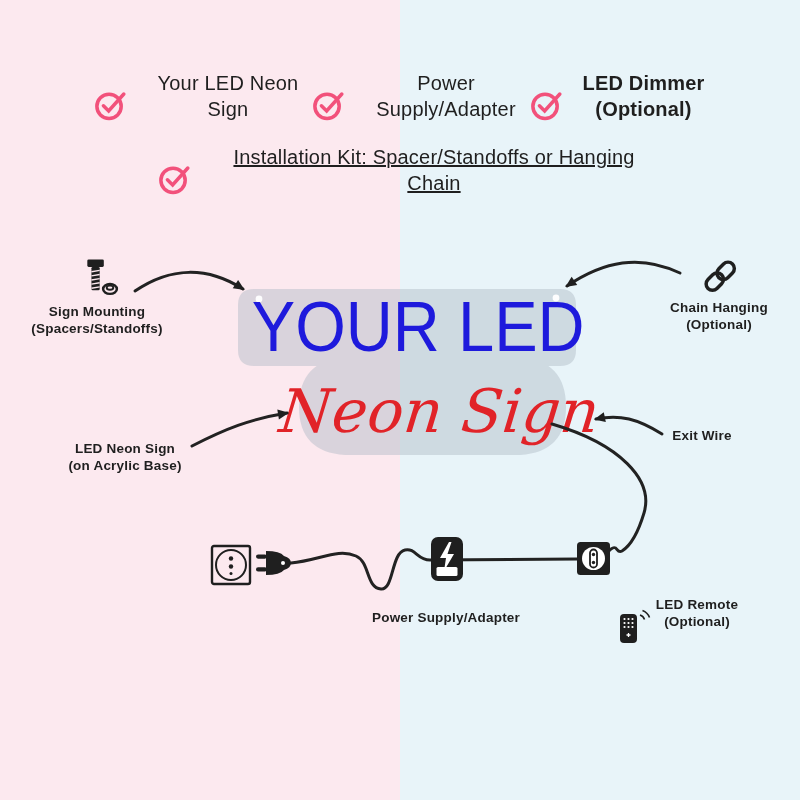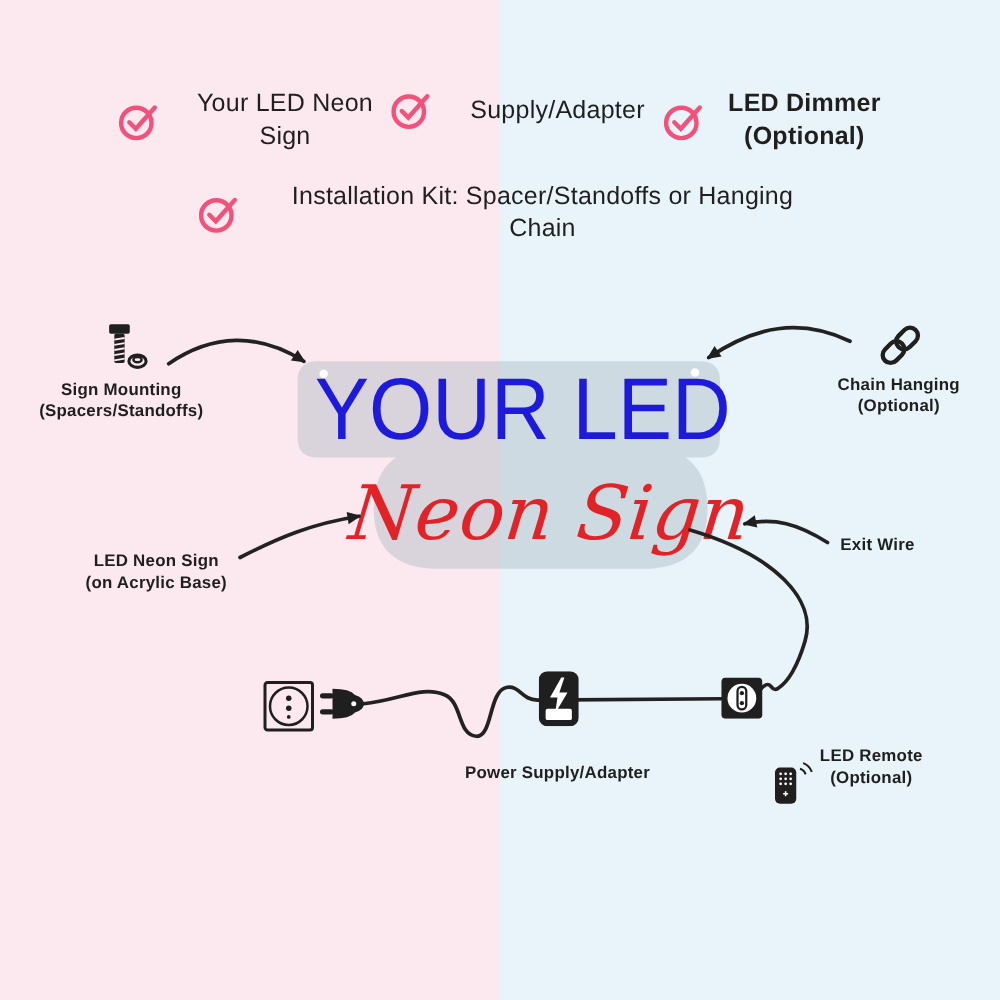--- a/index.html
+++ b/index.html
@@ -8,21 +8,21 @@
     font-family:"Liberation Sans",sans-serif;
     -webkit-font-smoothing:antialiased;
   }
   .half{position:absolute;top:0;height:800px;width:400px;}
   .half.left{left:0;background:var(--c-bg-left);}
   .half.right{left:400px;background:var(--c-bg-right);}
 
   .abs{position:absolute;}
 
   
-  .check-item{position:absolute;display:flex;align-items:center;gap:18px;}
+  .check-item{position:absolute;display:flex;align-items:flex-end;gap:18px;}
   .check-icon{flex:0 0 auto;width:34px;height:34px;margin-top:1px;}
   .check-icon .ring{stroke:var(--c-accent);fill:none;stroke-width:2.7;stroke-linecap:round;}
   .check-text{
     font-size:20px;font-weight:500;color:var(--c-ink);
     line-height:26px;letter-spacing:.2px;text-align:center;
   }
 
   
   .callout{
     position:absolute;text-align:center;font-size:13.5px;font-weight:600;
@@ -66,41 +66,42 @@
     <div>Sign</div>
   </div>
 </div>
 
 <div class="check-item" style="left:312px;top:70px;width:216px;">
   <svg class="check-icon" viewBox="0 0 26 26">
     <circle class="ring" cx="11.5" cy="14" r="9.3"></circle>
     <path class="ring" d="M7.2 13.6 L11.2 17.6 L22.8 4.6"></path>
   </svg>
   <div class="check-text" style="width:172px;">
+    <div>Power</div>
     <div>Supply/Adapter</div>
   </div>
 </div>
 
 <div class="check-item" style="left:530px;top:70px;width:175px;">
   <svg class="check-icon" viewBox="0 0 26 26">
     <circle class="ring" cx="11.5" cy="14" r="9.3"></circle>
     <path class="ring" d="M7.2 13.6 L11.2 17.6 L22.8 4.6"></path>
   </svg>
   <div class="check-text" style="width:132px;font-weight:bold;">
     <div>LED Dimmer</div>
     <div>(Optional)</div>
   </div>
 </div>
 
 <div class="check-item" style="left:158px;top:144px;width:500px;">
   <svg class="check-icon" viewBox="0 0 26 26">
     <circle class="ring" cx="11.5" cy="14" r="9.3"></circle>
     <path class="ring" d="M7.2 13.6 L11.2 17.6 L22.8 4.6"></path>
   </svg>
-  <div class="check-text" style="width:450px;">
+  <div class="check-text" style="width:450px;text-decoration:underline;">
     <div>Installation Kit: Spacer/Standoffs or Hanging</div>
     <div>Chain</div>
   </div>
 </div>
 
 <svg class="layer" width="800" height="800">
   <path class="acrylic-path" d="
     M254 289 H560 Q576 289 576 305 V350 Q576 366 560 366 H254 Q238 366 238 350 V305 Q238 289 254 289 Z
     M345 358 H520 Q566 360 566 407 Q566 452 520 455 H345 Q299 452 299 407 Q299 360 345 358 Z"></path>
   <circle class="hole" cx="259" cy="299" r="3.4"></circle>

